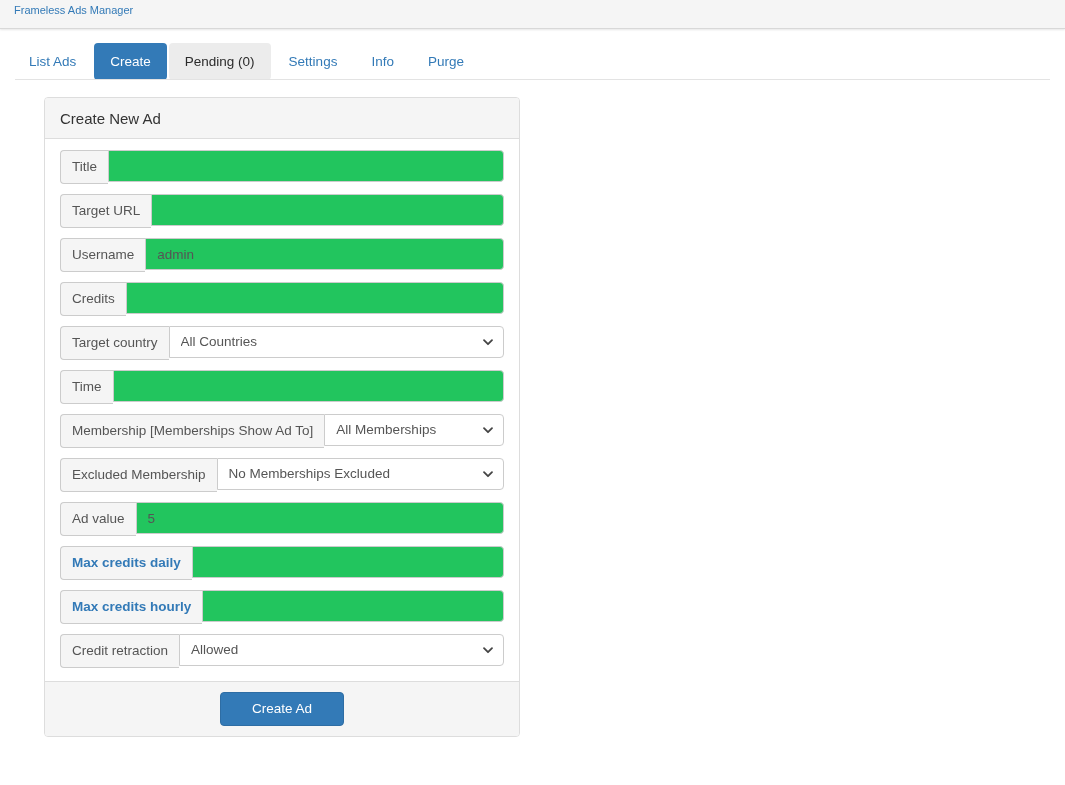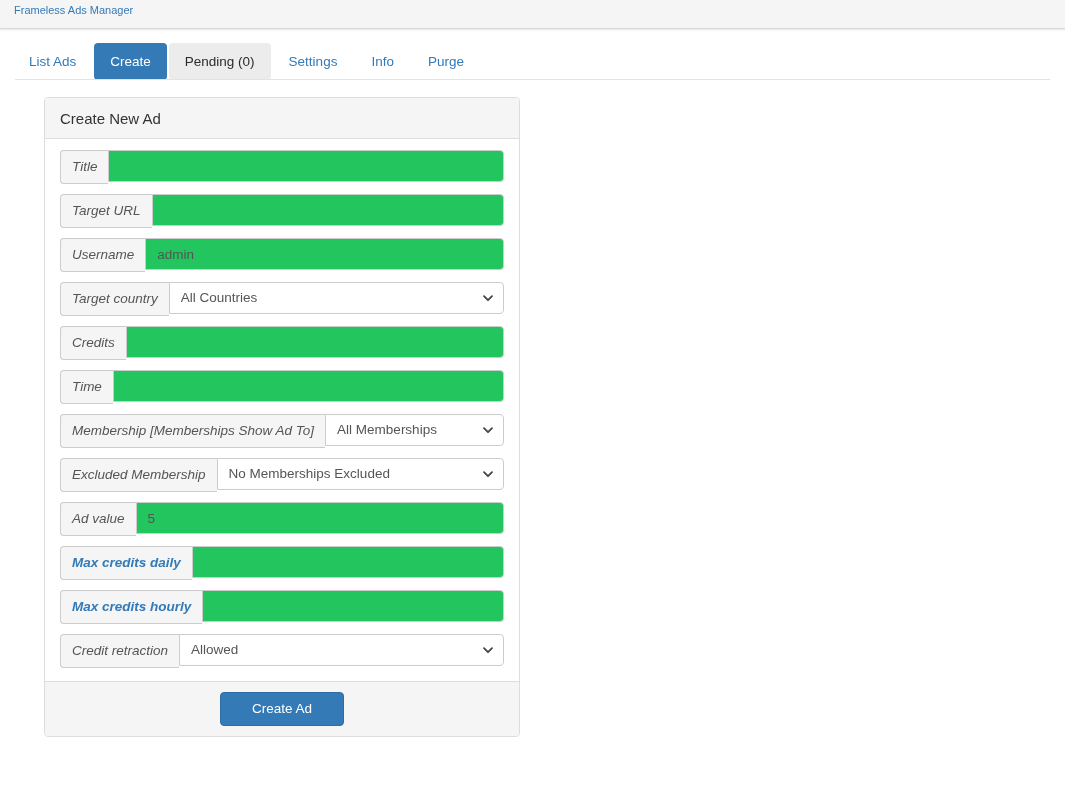--- a/index.html
+++ b/index.html
@@ -67,21 +67,20 @@
   .igroup { display: flex; width: 100%; margin-bottom: 12px; height: 32px; }
   .iaddon {
     display: flex; align-items: center;
     background: #f5f5f5;
     border: 1px solid #cccccc;
     border-right: 0;
     border-radius: 4px 0 0 4px;
     padding: 16px 11px;
     font-size: 13.5px; color: #555555; line-height: 18px;
     white-space: nowrap;
-    font-style: italic;
   }
   .iaddon.strong { color: #337ab7; font-weight: bold; }
   .ifield {
     flex: 1 1 auto; min-width: 0;
     border: 1px solid #cccccc;
     border-radius: 0 4px 4px 0;
     background: #22c55e;
     font-family: "Liberation Sans", sans-serif;
     font-size: 13.5px; color: #555555;
     padding: 0 11px;
@@ -150,31 +149,31 @@
         </div>
         <div class="igroup">
           <span class="iaddon">Target URL</span>
           <input type="text" class="ifield" placeholder="" style="">
         </div>
         <div class="igroup">
           <span class="iaddon">Username</span>
           <input type="text" class="ifield" placeholder="" value="admin" style="">
         </div>
         <div class="igroup">
+          <span class="iaddon">Credits</span>
+          <input type="text" class="ifield" placeholder="" style="">
+        </div>
+        <div class="igroup">
           <span class="iaddon">Target country</span>
           <div class="iselect">
             <span class="iselect-val">All Countries</span>
             <svg class="chev" viewBox="0 0 12 12" aria-hidden="true">
               <path d="M2 4.2 L6 8.2 L10 4.2" fill="none" stroke="#444" stroke-width="1.8" stroke-linecap="round" stroke-linejoin="round"></path>
             </svg>
           </div>
-        </div>
-        <div class="igroup">
-          <span class="iaddon">Credits</span>
-          <input type="text" class="ifield" placeholder="" style="">
         </div>
         <div class="igroup">
           <span class="iaddon">Time</span>
           <input type="text" class="ifield" placeholder="" style="">
         </div>
         <div class="igroup">
           <span class="iaddon">Membership [Memberships Show Ad To]</span>
           <div class="iselect">
             <span class="iselect-val">All Memberships</span>
             <svg class="chev" viewBox="0 0 12 12" aria-hidden="true">

